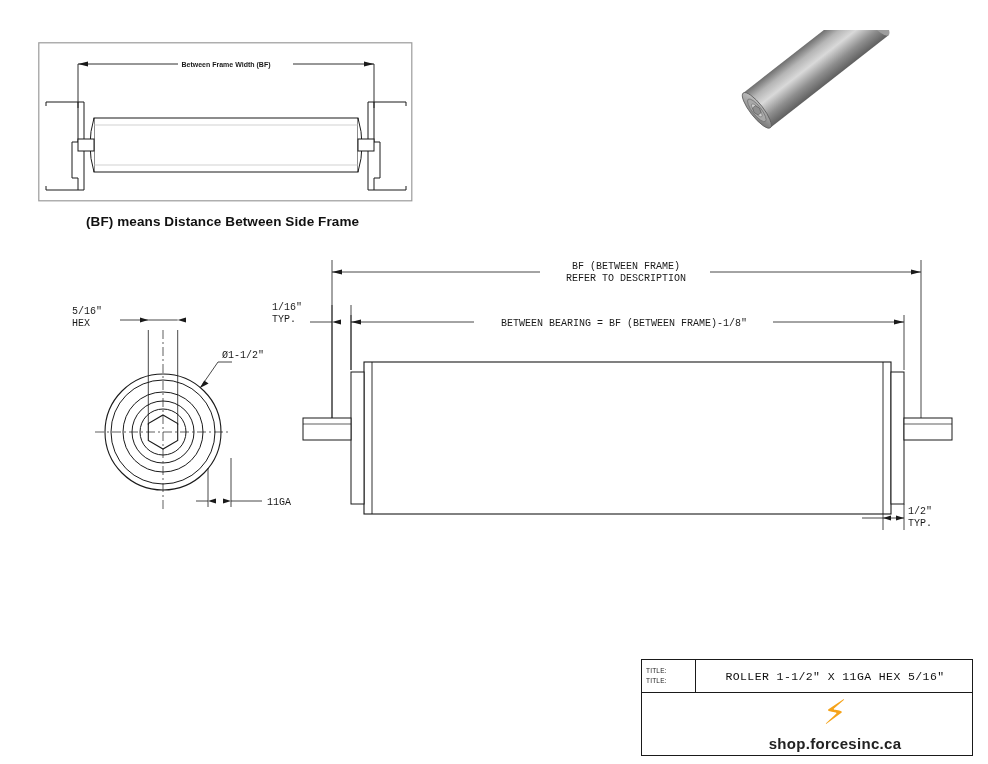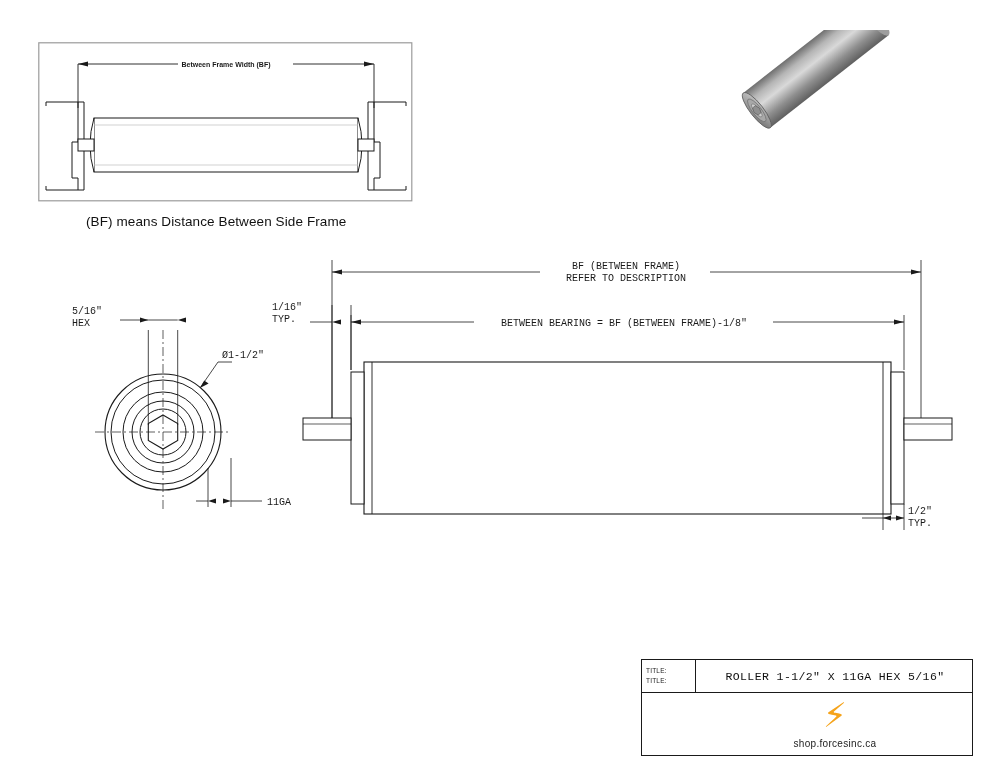--- a/index.html
+++ b/index.html
@@ -23,21 +23,21 @@
   #inset {
     left: 38px; top: 42px;
     width: 375px; height: 160px;
   }
   #inset svg { display: block; }
   .inset-caption {
     position: absolute;
     left: 48px;
     top: 172px;
     font-size: 13.5px;
-    font-weight: normal;
+    font-weight: bold;
     color: #111;
     letter-spacing: .1px;
     white-space: nowrap;
   }
 
   
   #render3d {
     left: 735px; top: 30px;
     width: 230px; height: 160px;
   }
@@ -112,24 +112,25 @@
     line-height: 1;
   }
   #logo-word .bolt {
     color: #f5a31a;
     font-size: 34px;
     margin-right: 1px;
     font-family: "DejaVu Sans", sans-serif;
   }
   #logo-url {
     font-family: "Liberation Sans", sans-serif;
-    font-size: 10px;
+    font-size: 15px;
     color: #222;
     letter-spacing: .3px;
     margin-top: 6px;
+    font-weight: bold;
   }
 
   
   text {
     font-family: "Liberation Sans", sans-serif;
     fill: #1a1a1a;
   }
   .dimtxt {
     font-family: "Liberation Mono", monospace;
     font-size: 10px;

